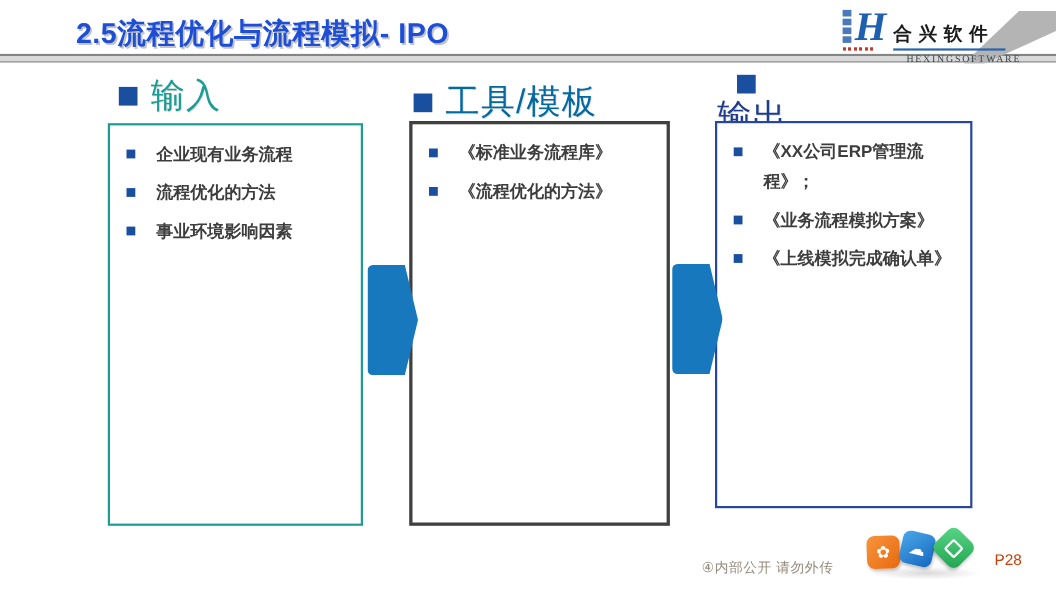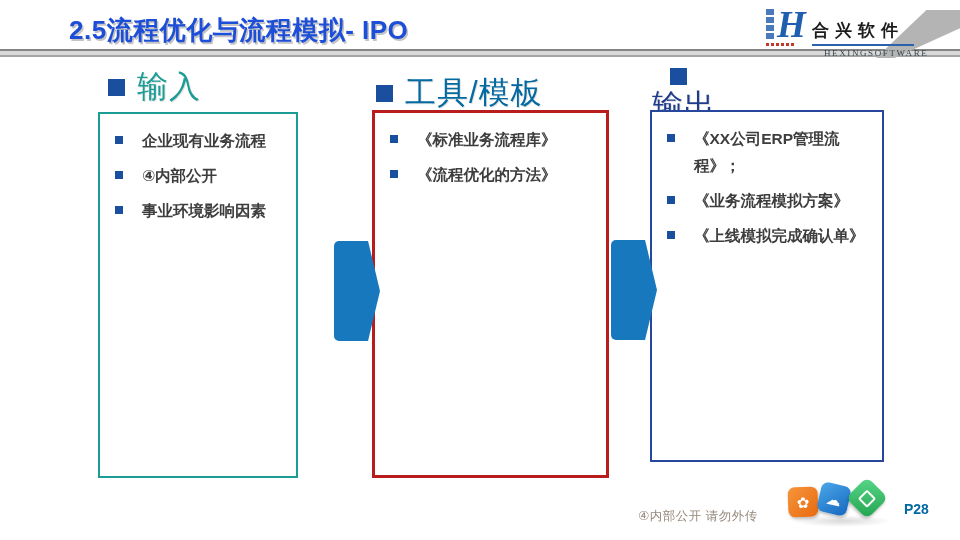--- a/index.html
+++ b/index.html
@@ -36,41 +36,41 @@
               text-shadow:1px 1px 0 rgba(0,0,0,0.12); }
   #hdr-input  { left:108px; top:66px; }
   #hdr-input .hdr-text { color:#1B9C94; }
   #hdr-tools  { left:376px; top:72px; }
   #hdr-tools .hdr-text { color:#0369a1; }
   #hdr-output { left:652px; top:68px;flex-direction:column; }
   #hdr-output .hdr-text { color:#1F3B8C; }
 
   
   .box { position:absolute; background:#fff; padding-top:10px; }
-  #box-input  { left:98px;  top:112px; width:200px; height:366px; border:2px solid #1B9C94; }
-  #box-tools  { left:372px; top:110px; width:237px; height:368px; border:3px solid #b91c1c; }
+  #box-input  { left:98px;  top:112px; width:232px; height:366px; border:2px solid #1B9C94; }
+  #box-tools  { left:372px; top:110px; width:237px; height:368px; border:3px solid #404040; }
   #box-output { left:650px; top:110px; width:234px; height:352px; border:2px solid #26479B; }
 
   .item { display:flex; align-items:flex-start; margin:3px 0 8px 15px; }
   .item-bullet { width:8px; height:8px; background:#1A4FA0; margin-top:9px; flex:0 0 auto; }
   .item-text { margin-left:19px; font-size:15.5px; font-weight:bold; color:#3d3d3d;
                line-height:27px; }
   #box-output .item-text { width:184px; }
 
   
   .flow-arrow { position:absolute; width:46px; height:100px; background:#1878BE;
                 border-radius:5px;
                 clip-path:polygon(0 0, 74% 0, 100% 50%, 74% 100%, 0 100%); }
   #arrow-1 { left:334px; top:241px; }
   #arrow-2 { left:611px; top:240px; }
 
   
   .footer-note { position:absolute; left:638px; top:508px; font-size:12.5px; color:#95897c;
                  letter-spacing:0.5px; white-space:nowrap; }
-  .page-number { position:absolute; left:904px; top:501px; font-size:14px; font-weight:bold; color:#0369a1; }
+  .page-number { position:absolute; left:904px; top:501px; font-size:14px; font-weight:normal; color:#c2410c; }
   .cubes { position:absolute; left:788px; top:483px; width:110px; height:46px; }
   .cube { position:absolute; width:30px; height:30px; border-radius:7px;
           display:flex; align-items:center; justify-content:center;
           box-shadow:1px 2px 3px rgba(0,0,0,0.25); }
   .cube-glyph { color:#fff; font-size:15px; line-height:1; }
   #cube-flower { left:0;  top:4px; background:linear-gradient(135deg,#F6953B,#E86A10); transform:rotate(-2deg); }
   #cube-cloud  { left:31px; top:1px; background:linear-gradient(135deg,#4AA7E8,#1668C0); transform:rotate(13deg); }
   #cube-square { left:64px; top:0px; background:linear-gradient(135deg,#5BD78A,#1FA34D); transform:rotate(45deg); }
   #cube-square .cube-inner { width:13px; height:13px; border:2px solid #fff; border-radius:2px; }
   .cube-reflection { position:absolute; left:4px; top:32px; width:100px; height:12px;
@@ -116,21 +116,21 @@
     <span class="hdr-text">输出</span>
   </div>
 
   <div class="box" id="box-input">
     <div class="item">
       <span class="item-bullet"></span>
       <span class="item-text">企业现有业务流程</span>
     </div>
     <div class="item">
       <span class="item-bullet"></span>
-      <span class="item-text">④内部公开</span>
+      <span class="item-text">流程优化的方法</span>
     </div>
     <div class="item">
       <span class="item-bullet"></span>
       <span class="item-text">事业环境影响因素</span>
     </div>
   </div>
 
   <div class="box" id="box-tools">
     <div class="item">
       <span class="item-bullet"></span>

